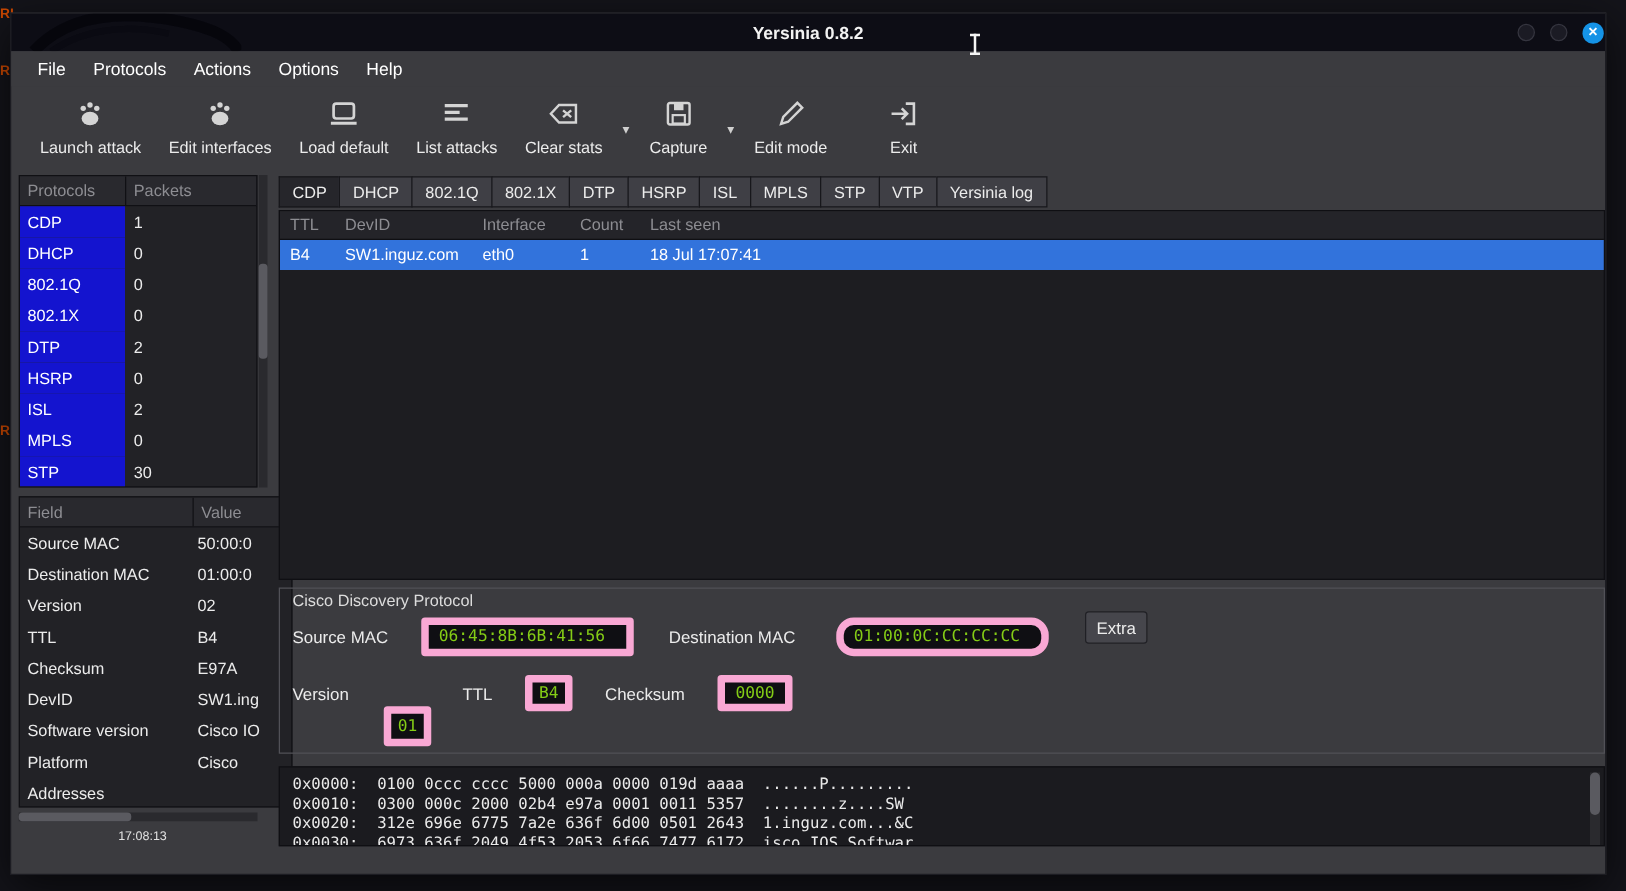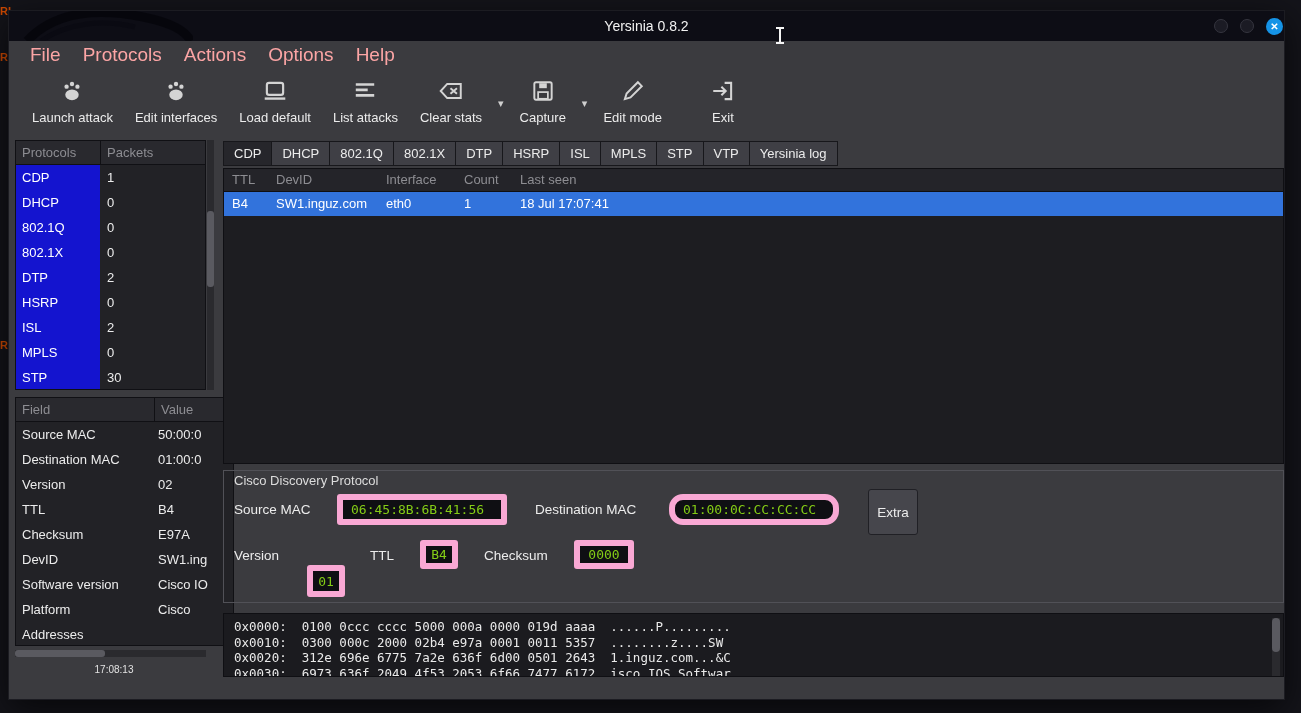--- a/index.html
+++ b/index.html
@@ -14,35 +14,35 @@
   .edge-label { position:absolute; left:0; color:#d04a02; font-weight:bold; font-size:11px; z-index:0; }
 
   .window {
     position:absolute; left:8px; top:10px; width:1277px; height:690px;
     background:#3b3b3f; border:1px solid #1c1c22; box-shadow:0 10px 34px rgba(0,0,0,.65);
     z-index:2;
   }
 
   
   .titlebar { position:absolute; left:0; top:0; width:100%; height:30px; background:#0d0d15; overflow:hidden; }
-  .title { color:#f2f2f2; font-size:14px; font-weight:normal; text-align:center; line-height:30px; }
+  .title { color:#f2f2f2; font-size:14px; font-weight:bold; text-align:center; line-height:30px; }
   .tb-circle { position:absolute; top:8px; width:14px; height:14px; border-radius:50%;
     background:#1b1b24; border:1px solid #35353f; }
   .tb-close { position:absolute; top:7px; width:17px; height:17px; border-radius:50%;
     background:#1593e6; color:#fff; font-size:10px; font-weight:bold; line-height:17px; text-align:center; border:none; }
   .dragon { position:absolute; left:14px; top:-4px; opacity:.9; }
 
   .ibeam { position:absolute; left:770px; top:16px; width:2px; height:17px; background:#f5f5f5; z-index:5; }
   .ibeam::before, .ibeam::after { content:""; position:absolute; left:-3px; width:8px; height:2px; background:#f5f5f5; }
   .ibeam::before { top:0; } .ibeam::after { bottom:0; }
 
   
   .menubar { position:absolute; top:30px; left:0; right:0; height:28px; background:#3b3b3f;
     display:flex; align-items:center; padding-left:10px; }
-  .menu-item { color:#fca5a5; font-size:19px; padding:4px 11px; cursor:default; }
+  .menu-item { color:#ffffff; font-size:14px; padding:4px 11px; cursor:default; }
 
   
   .toolbar { position:absolute; top:58px; left:0; right:0; height:70px;
     display:flex; align-items:flex-start; padding:4px 0 0 12px; }
   .tool-button { display:flex; flex-direction:column; align-items:center; gap:5px; padding:4px 11px; }
   .tool-icon { height:28px; display:flex; align-items:center; }
   .tool-label { color:#ececec; font-size:13px; white-space:nowrap; }
   .tool-dropdown { color:#cfcfcf; font-size:11px; padding:0 5px; margin-top:24px; }
   .tool-exit { margin-left:26px; }
 
@@ -88,21 +88,21 @@
   .pkt-row > div { line-height:24px; padding-left:8px; white-space:nowrap; overflow:hidden; }
 
   
   .cdp-frame { position:absolute; left:214px; top:459px; width:1061px; height:133px;
     border:1px solid #515157; }
   .frame-title { position:absolute; left:10px; top:2px; color:#dcdcdc; font-size:13px; }
   .lbl { position:absolute; color:#ececec; font-size:13.5px; white-space:nowrap; }
   .entry { position:absolute; background:#0f0f13; border:6px solid #f9a8d4; border-radius:3px;
     color:#84cc16; font-family:"DejaVu Sans Mono", monospace; font-size:13px; padding:0 8px; }
   .entry.small { text-align:center; padding:0 2px; }
-  .extra-btn { position:absolute; left:644px; top:18px; width:50px; height:46px;
+  .extra-btn { position:absolute; left:644px; top:18px; width:50px; height:26px;
     background:#46464c; border:1px solid #202025; border-radius:3px; color:#ececec; font-size:13.5px; }
 
   
   .hex-frame { position:absolute; left:214px; top:602px; width:1061px; height:64px;
     background:#1b1b1f; border:1px solid #0f0f13; overflow:hidden; padding-top:5px; }
   .hex-line { font-family:"DejaVu Sans Mono", monospace; font-size:12.5px; line-height:15.5px;
     color:#eaeaea; white-space:pre; padding-left:10px; }
   .hex-vscroll { position:absolute; right:3px; top:4px; width:8px; height:66px; background:#2a2a2e; }
   .hex-vscroll .thumb { position:absolute; left:0; top:0; width:8px; height:34px; background:#5a5a60; border-radius:4px; }
 

